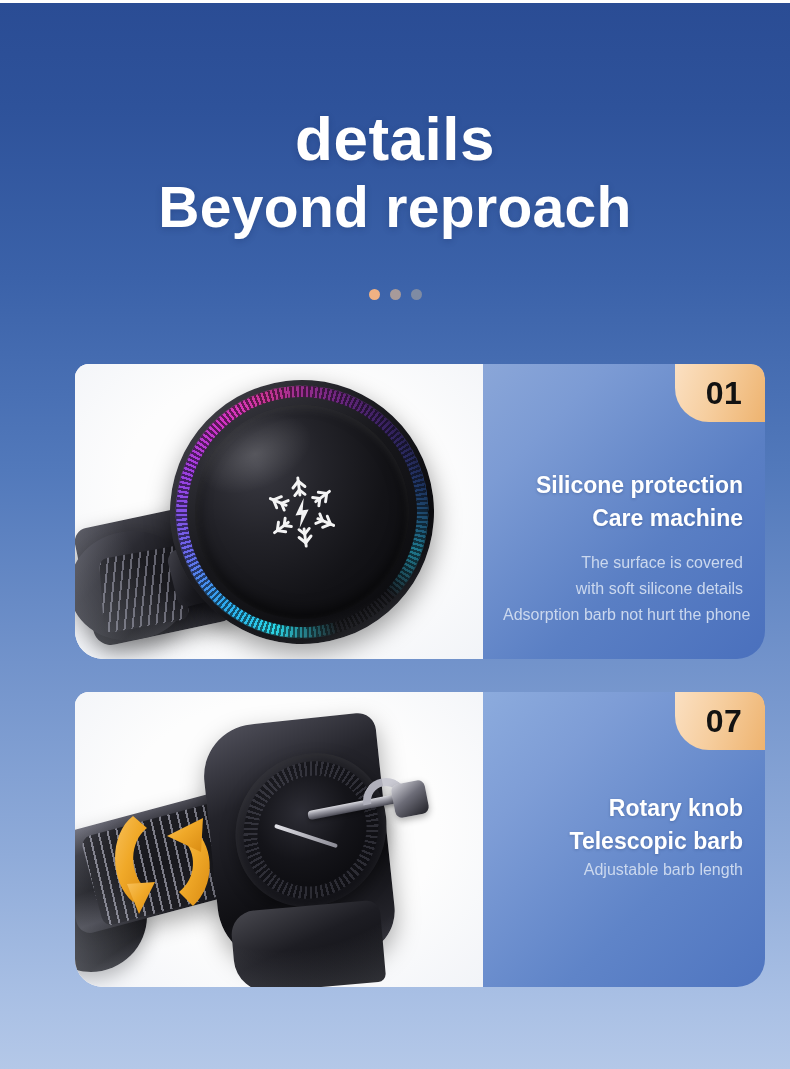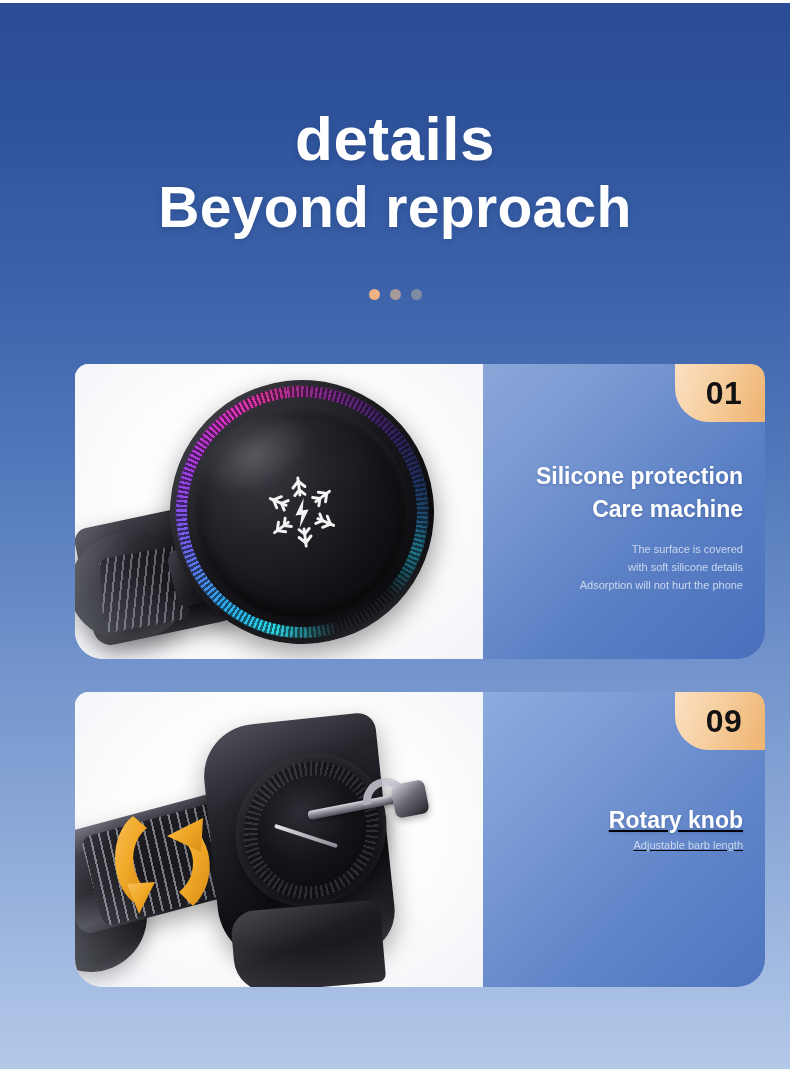--- a/index.html
+++ b/index.html
@@ -108,38 +108,38 @@
     display:flex; align-items:center; justify-content:center;
     z-index:5;
   }
   .badge-num {
     font-size:32px; font-weight:bold; color:#121212;
     letter-spacing:0.5px; line-height:1;
     padding-left:8px;
   }
 
   .panel-text { position:absolute; right:22px; z-index:3; }
-  #card-1 .panel-text { top:96px; width:240px; }
-  #card-2 .panel-text { top:112px; width:240px;text-decoration:underline; }
+  #card-1 .panel-text { top:105px; width:240px; }
+  #card-2 .panel-text { top:100px; width:240px; }
 
   .panel-title {
     display:block;
     text-align:right;
     color:#ffffff;
     font-size:23px;
     font-weight:bold;
     line-height:1.42;
     text-shadow:0 1px 3px rgba(25,45,95,.28);
     white-space:nowrap;
   }
   .panel-sub {
     display:block;
     text-align:right;
     color:#cbd8ee;
-    font-size:11px;
+    font-size:16px;
     line-height:1.62;
     margin-top:16px;
     white-space:nowrap;
   }
 
   
   .ph1-stage { position:absolute; inset:0; background:#fdfdfd; }
   .ph1-disc-wrap{
     position:absolute; left:95px; top:16px;
     width:264px; height:264px;
@@ -434,21 +434,21 @@
 
     <div class="card-panel">
       <div class="badge">
         <span class="badge-num">01</span>
       </div>
       <div class="panel-text">
         <span class="panel-title">Silicone protection</span>
         <span class="panel-title">Care machine</span>
         <span class="panel-sub">The surface is covered</span>
         <span class="panel-sub" style="margin-top:0">with soft silicone details</span>
-        <span class="panel-sub" style="margin-top:0">Adsorption will not hurt the phone</span>
+        <span class="panel-sub" style="margin-top:0">Adsorption barb not hurt the phone</span>
       </div>
     </div>
   </div>
 
   <div class="card" id="card-2">
 
     <div class="card-photo">
       <div class="ph2-stage">
 
         <div class="ph2-base"></div>
@@ -477,22 +477,23 @@
           <path d="M92 40 C112 58 112 96 90 116 L76 102 C94 88 94 62 80 50 Z" fill="url(#agrad)"></path>
           <path d="M64 46 L100 28 L98 62 Z" fill="url(#agrad)"></path>
         </svg>
 
         <div class="ph-vignette"></div>
       </div>
     </div>
 
     <div class="card-panel">
       <div class="badge">
-        <span class="badge-num">09</span>
+        <span class="badge-num">07</span>
       </div>
       <div class="panel-text">
         <span class="panel-title">Rotary knob</span>
+        <span class="panel-title">Telescopic barb</span>
         <span class="panel-sub" style="margin-top:0">Adjustable barb length</span>
       </div>
     </div>
   </div>
 
 </div>
 
 </body></html>

